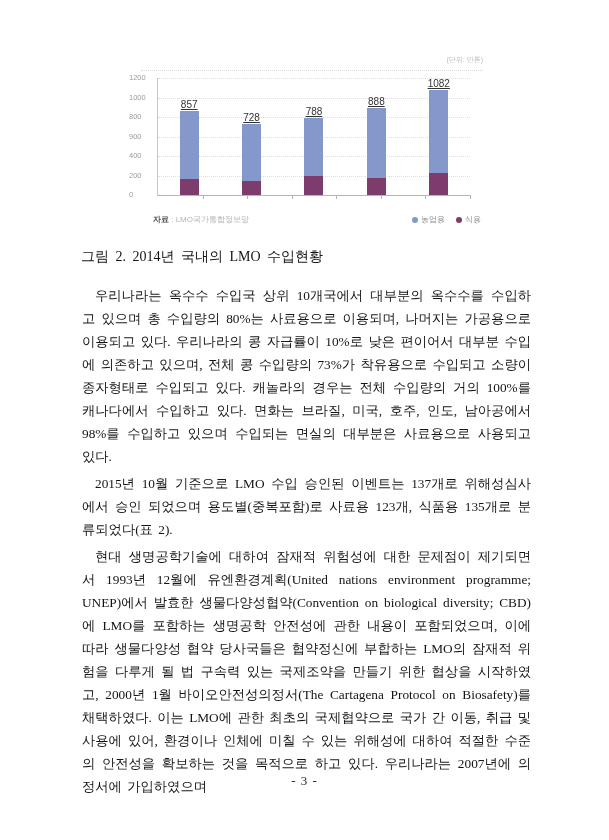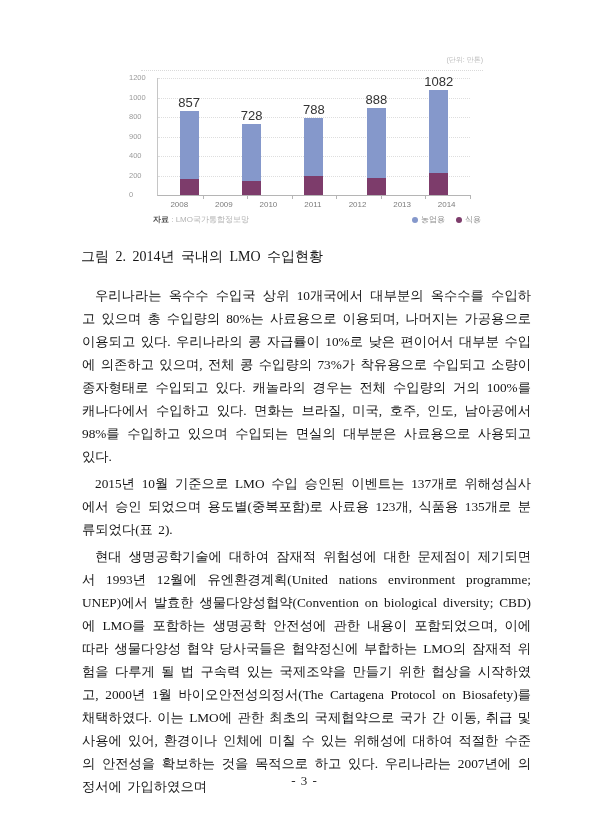--- a/index.html
+++ b/index.html
@@ -19,21 +19,21 @@
     position:absolute;left:24px;top:24px;width:312px;height:117px;
     border-left:1px solid #c6c6c6;border-bottom:1px solid #b5b5b5;
   }
   .gridline{position:absolute;left:0;right:0;height:0;border-top:1px dotted #dedede;}
   .y-label{
     position:absolute;right:calc(100% + 5px);width:24px;text-align:left;
     font-size:7.5px;color:#9a9a9a;line-height:8px;
   }
   .bars{position:absolute;left:0;right:0;top:0;bottom:0;display:flex;align-items:flex-end;justify-content:space-around;}
   .bar-col{position:relative;display:flex;flex-direction:column;align-items:center;justify-content:flex-end;height:100%;width:44px;}
-  .bar-value{font-size:13px;color:#333;margin-bottom:1px;}
+  .bar-value{font-size:10px;color:#333;margin-bottom:1px;text-decoration:underline;}
   .bar-stack{width:19px;display:flex;flex-direction:column;}
   .seg{width:100%;}
   .x-tick{position:absolute;bottom:-4px;width:1px;height:4px;background:#b5b5b5;}
   .x-labels{
     position:absolute;left:24px;top:146px;width:312px;display:flex;justify-content:space-around;
     font-size:8px;color:#7c7c7c;
   }
   .x-labels span{width:44px;text-align:center;}
   .chart-footer{
     position:absolute;left:20px;right:2px;top:160px;display:flex;justify-content:space-between;
@@ -116,29 +116,20 @@
         </div>
         <div class="x-tick" style="left: 44.5714px;"></div>
         <div class="x-tick" style="left: 89.1429px;"></div>
         <div class="x-tick" style="left: 133.714px;"></div>
         <div class="x-tick" style="left: 178.286px;"></div>
         <div class="x-tick" style="left: 222.857px;"></div>
         <div class="x-tick" style="left: 267.429px;"></div>
         <div class="x-tick" style="left: 312px;"></div>
       </div>
 
-    <div class="x-labels" id="xLabels">
-        <span>2008</span>
-        <span>2009</span>
-        <span>2010</span>
-        <span>2011</span>
-        <span>2012</span>
-        <span>2013</span>
-        <span>2014</span>
-      </div>
 
     <div class="chart-footer">
       <div class="source"><b>자료</b><span> : LMO국가통합정보망</span></div>
       <div class="legend" id="legend">
           <span class="legend-item">
             <span class="legend-dot" style="background: rgb(133, 152, 203);"></span>
             <span>농업용</span>
           </span>
           <span class="legend-item">
             <span class="legend-dot" style="background: rgb(125, 60, 107);"></span>

